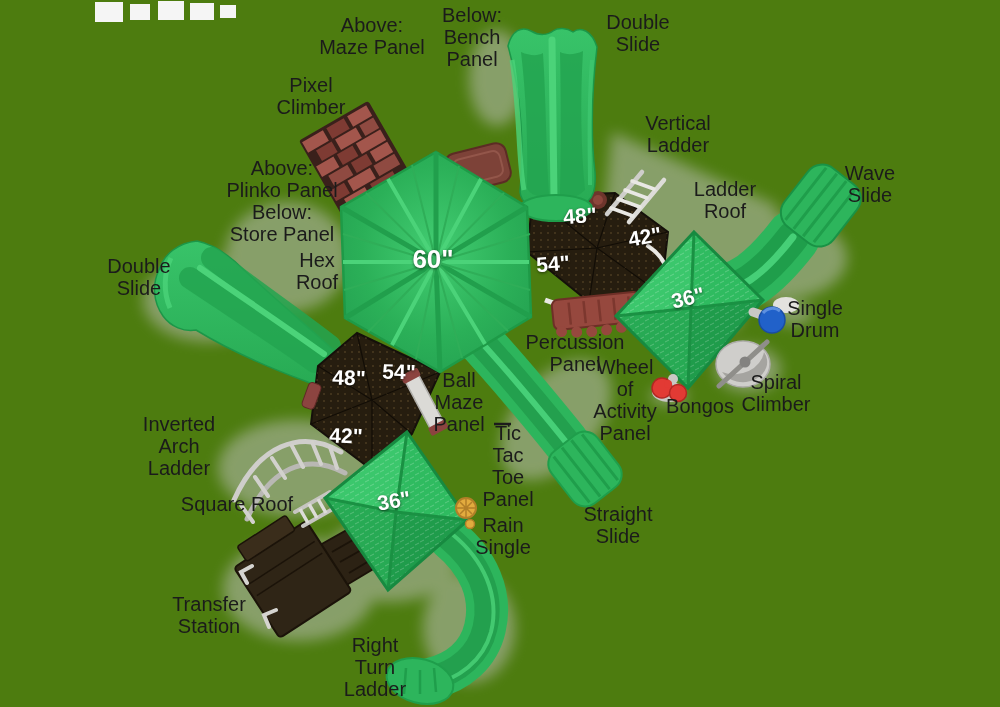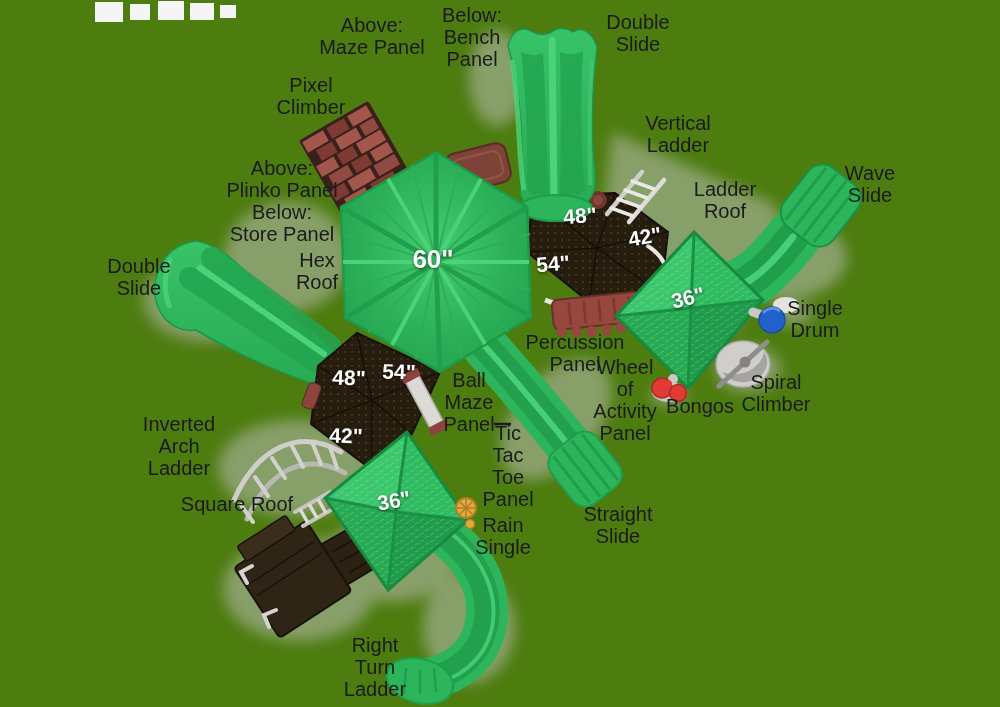--- a/index.html
+++ b/index.html
@@ -283,24 +283,26 @@
 <div class="lbl" style="left:725px;top:178px;">Ladder
 Roof</div>
 <div class="lbl" style="left:870px;top:162px;">Wave
 Slide</div>
 <div class="lbl" style="left:139px;top:255px;">Double
 Slide</div>
 <div class="lbl" style="left:179px;top:413px;">Inverted
 Arch
 Ladder</div>
 <div class="lbl" style="left:237px;top:493px;">Square Roof</div>
+<div class="lbl" style="left:209px;top:593px;">Transfer
+Station</div>
 <div class="lbl" style="left:375px;top:634px;">Right
 Turn
 Ladder</div>
-<div class="lbl" style="left:469px;top:369px;">Ball
+<div class="lbl" style="left:459px;top:369px;">Ball
 Maze
 Panel</div>
 <div class="lbl" style="left:508px;top:422px;">Tic
 Tac
 Toe
 Panel</div>
 <div class="lbl" style="left:503px;top:514px;">Rain
 Single</div>
 <div class="lbl" style="left:618px;top:503px;">Straight
 Slide</div>

